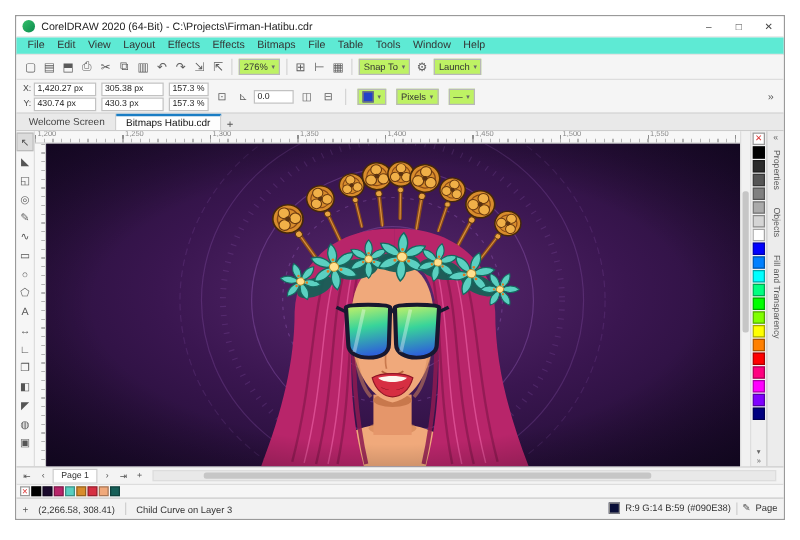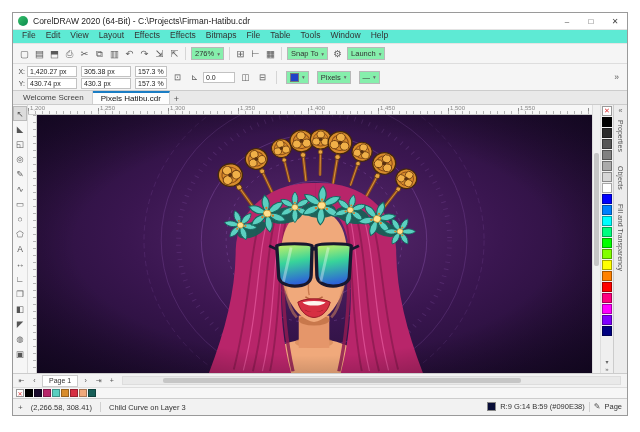--- a/index.html
+++ b/index.html
@@ -18,21 +18,21 @@
   .menubar{height:14px;flex:0 0 14px;background:#5eead4;display:flex;align-items:flex-start;padding:0 4px;
            font-size:8.5px;color:#333;border-bottom:1px solid #e4e4e4}
   .menubar span{padding:0 5px;cursor:default}
 
   
   .toolbar{height:20px;flex:0 0 20px;background:#f5f5f5;display:flex;align-items:center;padding:0 4px;
            border-bottom:1px solid #dddddd}
   .tb-group{display:flex;align-items:center}
   .tb-icon{width:15px;height:16px;display:flex;align-items:center;justify-content:center;font-size:9.5px;color:#5a5a5a}
   .tb-sep{width:1px;height:13px;background:#d5d5d5;margin:0 3px}
-  .tb-select{height:13px;background:#86efac;border:1px solid #b8b8b8;font-size:7.5px;display:flex;align-items:center;
+  .tb-select{height:13px;background:#bef264;border:1px solid #b8b8b8;font-size:7.5px;display:flex;align-items:center;
              padding:0 3px;color:#333;gap:3px;margin:0 2px;white-space:nowrap}
   .caret{font-size:5.5px;color:#666}
 
   
   .propbar{height:27px;flex:0 0 27px;background:#f5f5f5;border-bottom:1px solid #cccccc;display:flex;
            align-items:center;padding:0 4px;gap:4px;font-size:7px;color:#444}
   .pb-col{display:flex;flex-direction:column;gap:1px}
   .pb-row{display:flex;align-items:center;gap:2px}
   .pb-field{width:50px;height:11px;background:#fff;border:1px solid #c2c2c2;font-size:7px;display:flex;
             align-items:center;padding:0 2px;color:#222;white-space:nowrap;overflow:hidden}
@@ -220,21 +220,21 @@
     <div class="tb-select">
       <span>—</span>
       <span class="caret">▾</span>
     </div>
     <span class="pb-icon" style="margin-left:auto">»</span>
   </div>
 
   <div class="tabbar">
     <div class="tab-list">
         <div class="doc-tab">Welcome Screen</div>
-        <div class="doc-tab active">Pixels Hatibu.cdr</div>
+        <div class="doc-tab active">Bitmaps Hatibu.cdr</div>
       </div>
     <span class="tab-add">+</span>
   </div>
 
   <div class="main">
 
     <div class="toolbox">
         <div class="tool">↖</div>
         <div class="tool">◣</div>
         <div class="tool">◱</div>

